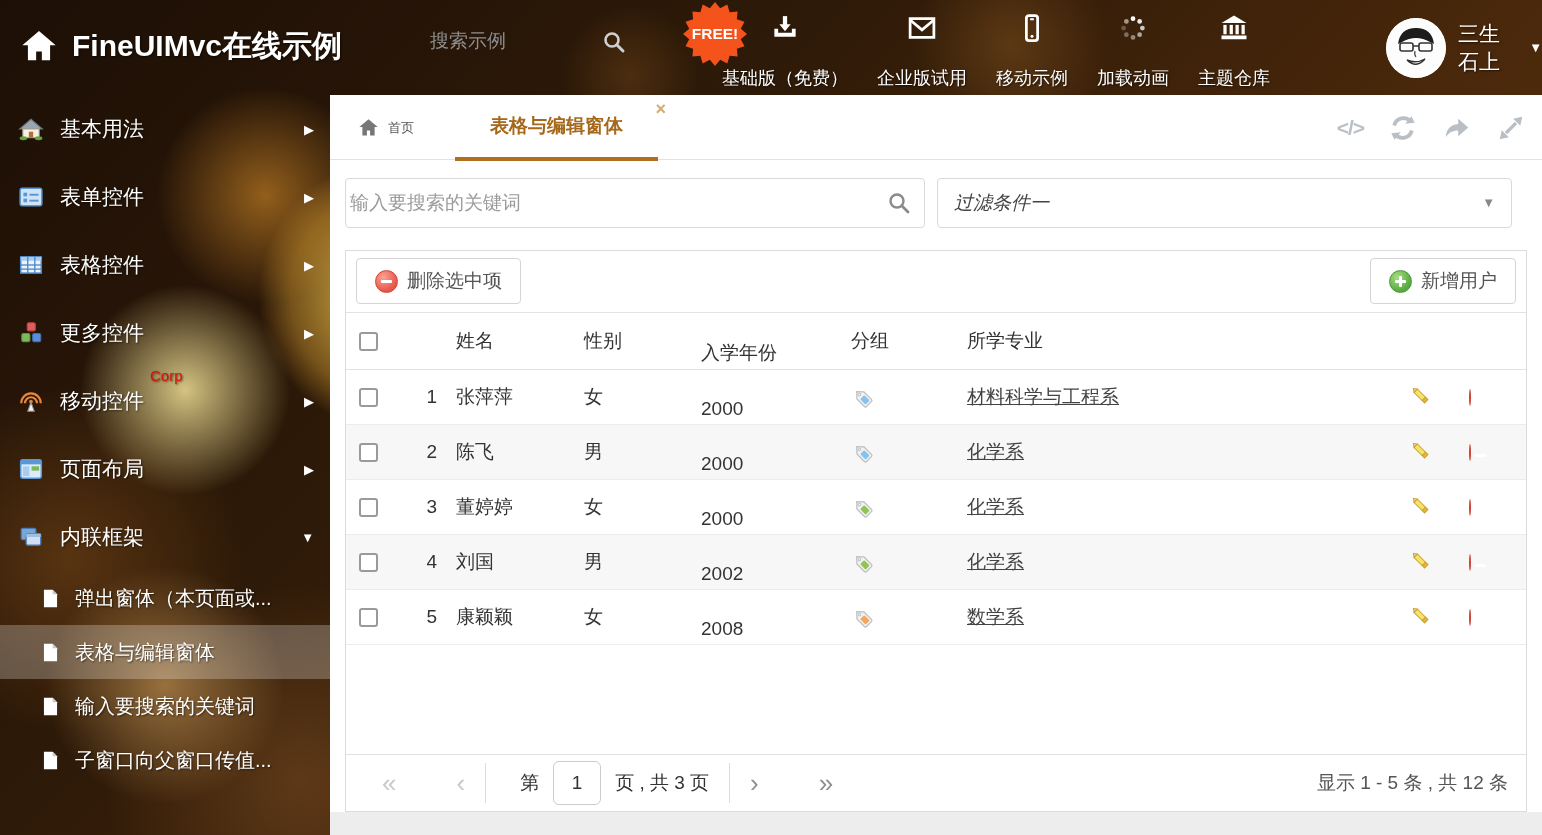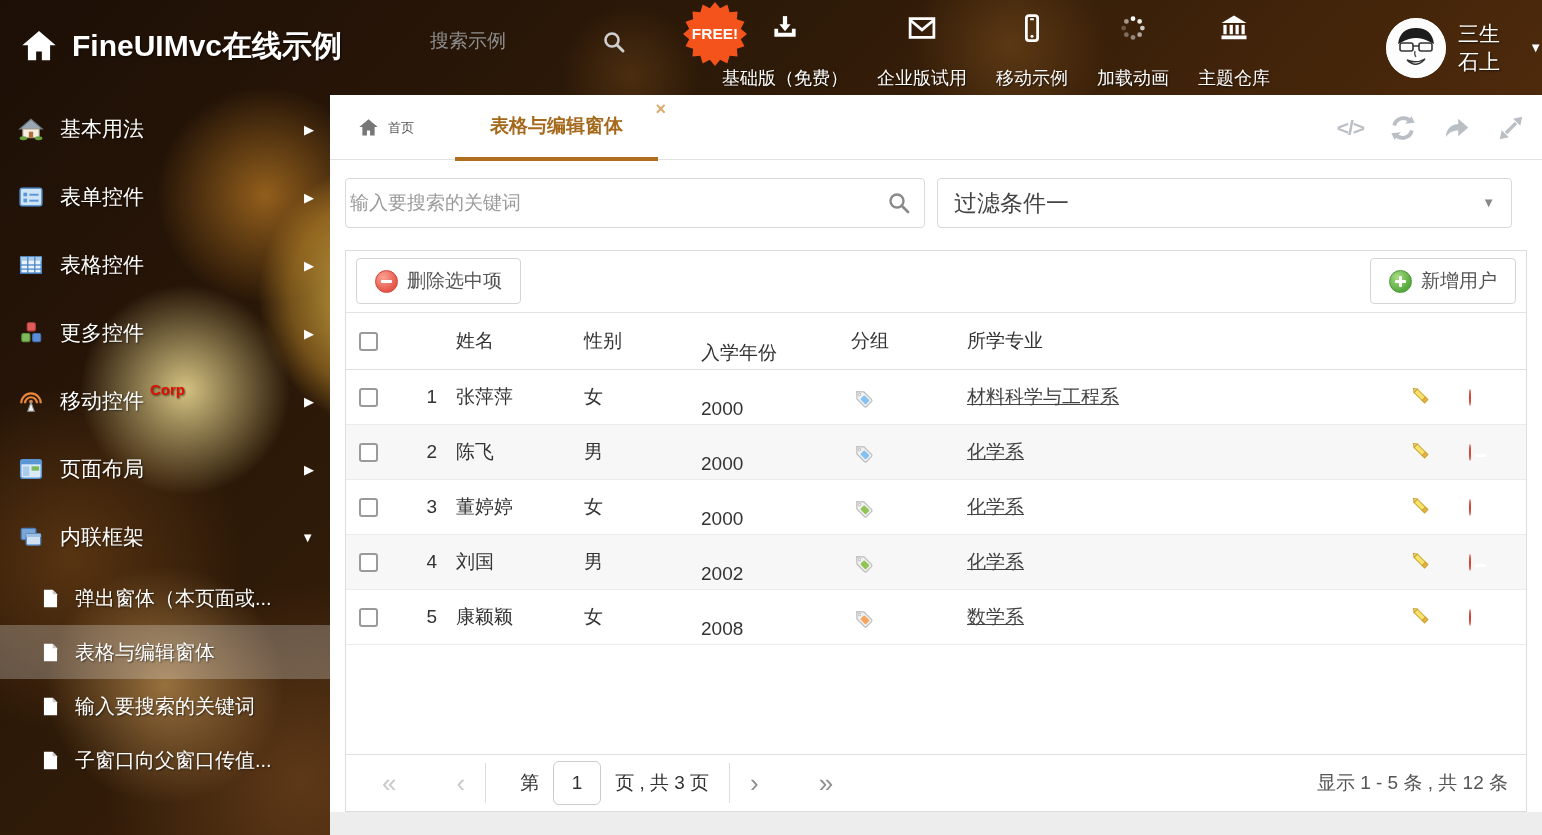--- a/index.html
+++ b/index.html
@@ -34,41 +34,41 @@
   .nav-ico { width:30px; height:30px; }
   .user-area { position:absolute; left:1386px; top:0; height:95px; display:flex; align-items:center; cursor:pointer; }
   .avatar { width:60px; height:60px; border-radius:50%; background:#fdfdfd; overflow:hidden; flex:0 0 auto; }
   .user-name { margin-left:12px; font-size:21px; text-shadow:1px 1px 2px rgba(0,0,0,.6); }
   .user-caret { margin-left:9px; font-size:13px; color:#fff; }
   
   .sidebar { position:absolute; left:0; top:95px; width:330px; bottom:0; color:#fff; }
   .side-item { height:68px; display:flex; align-items:center; padding:0 16px 0 18px; font-size:21px; cursor:pointer; text-shadow:1px 1px 2px rgba(0,0,0,.55); }
   .side-item .s-ico { width:26px; height:26px; margin-right:16px; flex:0 0 auto; }
   .side-item .arrow { margin-left:auto; font-size:13px; text-shadow:none; }
-  .corp-badge { color:#e01000; font-size:15px; margin-left:6px; align-self:flex-start; margin-top:14px; font-weight:bold; }
+  .corp-badge { color:#e01000; font-size:15px; margin-left:6px; align-self:flex-start; font-weight:normal; }
   .side-sub { height:54px; display:flex; align-items:center; padding-left:40px; font-size:20px; cursor:pointer; text-shadow:1px 1px 2px rgba(0,0,0,.55); }
   .side-sub .f-ico { width:21px; height:21px; margin-right:14px; flex:0 0 auto; }
   .side-sub.selected { background:rgba(255,255,255,.25); }
   
   .main { position:absolute; left:330px; top:95px; width:1212px; bottom:0; background:#fff; }
   .tabbar { position:relative; height:65px; background:#fff; border-bottom:1px solid #e2e2e2; }
   .tab-home { position:absolute; left:28px; top:0; height:65px; display:flex; align-items:center; gap:9px; font-size:13px; color:#555; cursor:pointer; }
   .tab-active { position:absolute; left:125px; top:0; width:203px; height:65px; text-align:center; line-height:62px; font-size:19px; font-weight:bold; color:#a5691c; cursor:pointer; }
   .tab-underline { position:absolute; left:0; right:0; bottom:-1px; height:4px; background:#b06f1e; }
   .tab-close { position:absolute; top:5px; right:-8px; font-size:18px; font-weight:bold; color:#d9aa6c; line-height:18px; cursor:pointer; }
   .win-actions { position:absolute; right:16px; top:0; height:65px; display:flex; align-items:center; gap:24px; }
   .wa-ico { width:30px; height:30px; cursor:pointer; }
   .wa-code { font-size:21px; font-weight:bold; color:#b9bfc4; cursor:pointer; letter-spacing:-1px; }
   
   .search-box { position:absolute; left:15px; top:83px; width:580px; height:50px; border:1px solid #d9d9d9; border-radius:4px; background:#fff; }
   .search-box input { position:absolute; left:4px; top:0; width:510px; height:48px; border:none; outline:none; font-size:19px; color:#333; font-family:inherit; }
   .search-box input::placeholder { color:#9b9b9b; }
   .search-box .mag { position:absolute; right:13px; top:12px; width:24px; height:24px; }
   .dropdown { position:absolute; left:607px; top:83px; width:575px; height:50px; border:1px solid #d9d9d9; border-radius:4px; background:#fff; cursor:pointer; }
-  .dropdown .dd-text { position:absolute; left:16px; top:0; line-height:48px; font-size:23px; color:#444; }
+  .dropdown .dd-text { position:absolute; left:16px; top:0; line-height:48px; font-size:19px; color:#444;font-style:italic; }
   .dropdown .dd-caret { position:absolute; right:16px; top:0; line-height:48px; font-size:13px; color:#888; }
   
   .panel { position:absolute; left:15px; top:155px; width:1182px; bottom:23px; border:1px solid #dcdcdc; background:#fff; display:flex; flex-direction:column; }
   .toolbar { position:relative; height:62px; border-bottom:1px solid #e3e3e3; flex:0 0 auto; }
   .tb-btn { position:absolute; top:7px; height:46px; padding:0 18px; background:#fff; border:1px solid #d5d5d5; border-radius:4px; display:flex; align-items:center; gap:9px; font-size:19px; color:#555; cursor:pointer; }
   .tb-btn.left { left:10px; } .tb-btn.right { right:10px; }
   .ico-minus,.ico-plus { width:23px; height:23px; border-radius:50%; position:relative; flex:0 0 auto; }
   .ico-minus { background:radial-gradient(circle at 35% 30%,#fca294,#e4574a 70%); border:1px solid #cf4436; }
   .ico-plus  { background:radial-gradient(circle at 35% 30%,#a8dd84,#55a93e 70%); border:1px solid #4c963a; }
   .ico-minus::after { content:""; position:absolute; left:5px; top:9px; width:11px; height:3px; background:#fff; border-radius:1px; }

